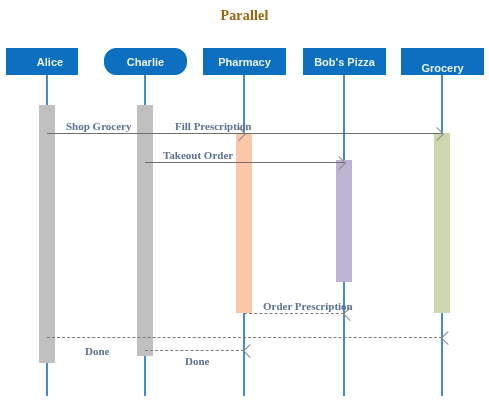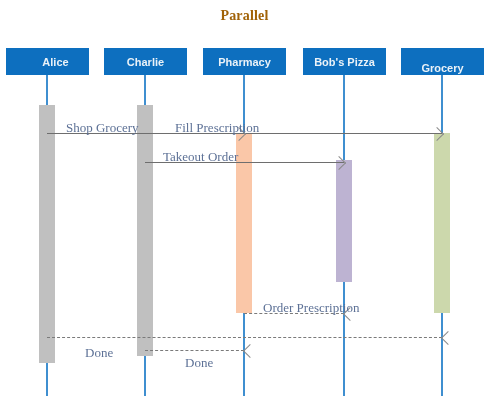--- a/index.html
+++ b/index.html
@@ -63,22 +63,22 @@
     width: 9px;
     height: 9px;
     border-top: 1px solid #8a8a8a;
     border-right: 1px solid #8a8a8a;
   }
   .arrow-right { transform: rotate(45deg); }
   .arrow-left  { transform: rotate(-135deg); }
   .msg-label {
     position: absolute;
     font-family: "Liberation Serif", serif;
-    font-size: 13px;
-    font-weight: normal;
+    font-size: 11px;
+    font-weight: bold;
     color: #5d7196;
     white-space: nowrap;
   }
 </style>
 </head>
 <body>
 
 <div id="canvas">
 
   <div id="diagram-title">Parallel</div>
@@ -111,24 +111,24 @@
       <div class="arrowhead arrow-left" style="top: 309px; left: 345px;"></div>
       <div class="msg-label" style="left: 263px; top: 300px;">Order Prescription</div>
       <div class="msg-line msg-dashed" style="left: 47px; top: 337px; width: 395px;"></div>
       <div class="arrowhead arrow-left" style="top: 333px; left: 443px;"></div>
       <div class="msg-label" style="left: 85px; top: 345px;">Done</div>
       <div class="msg-line msg-dashed" style="left: 145px; top: 350px; width: 99px;"></div>
       <div class="arrowhead arrow-left" style="top: 346px; left: 245px;"></div>
       <div class="msg-label" style="left: 185px; top: 355px;">Done</div>
     </div>
   <div id="participants-layer">
-      <div class="participant-box" style="left: 6px; top: 48px; width: 83px; padding-left: 16px;">
+      <div class="participant-box" style="left: 6px; top: 48px; width: 72px; padding-left: 16px;">
         <span>Alice</span>
       </div>
-      <div class="participant-box" style="left: 104px; top: 48px; width: 83px;">
+      <div class="participant-box" style="left: 104px; top: 48px; width: 83px; border-radius: 12px;">
         <span>Charlie</span>
       </div>
       <div class="participant-box" style="left: 203px; top: 48px; width: 83px;">
         <span>Pharmacy</span>
       </div>
       <div class="participant-box" style="left: 303px; top: 48px; width: 83px; align-items: center;">
         <span>Bob's Pizza</span>
       </div>
       <div class="participant-box" style="left: 401px; top: 48px; width: 83px; align-items: flex-end;">
         <span>Grocery</span>

